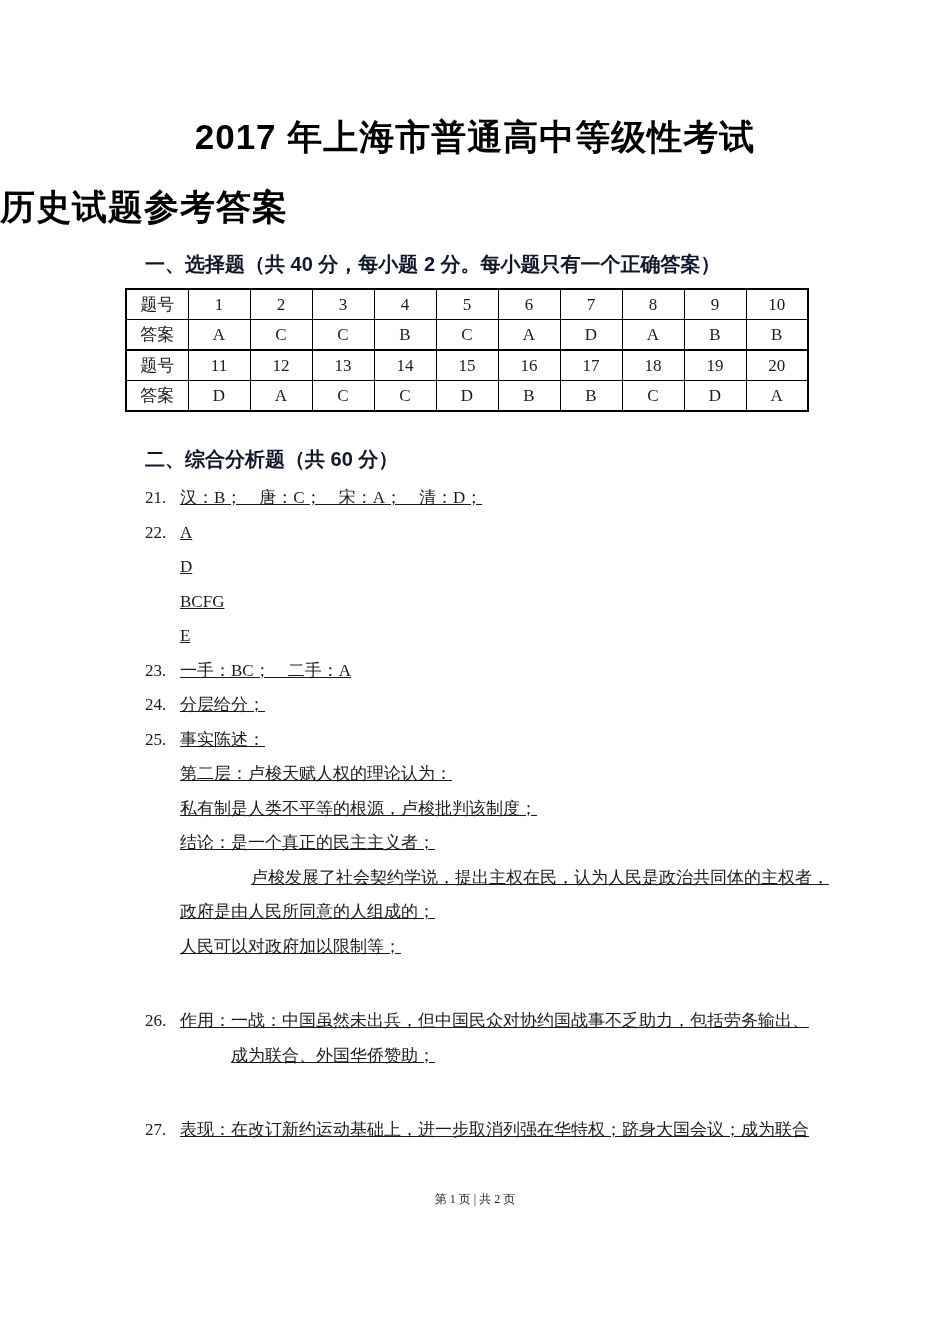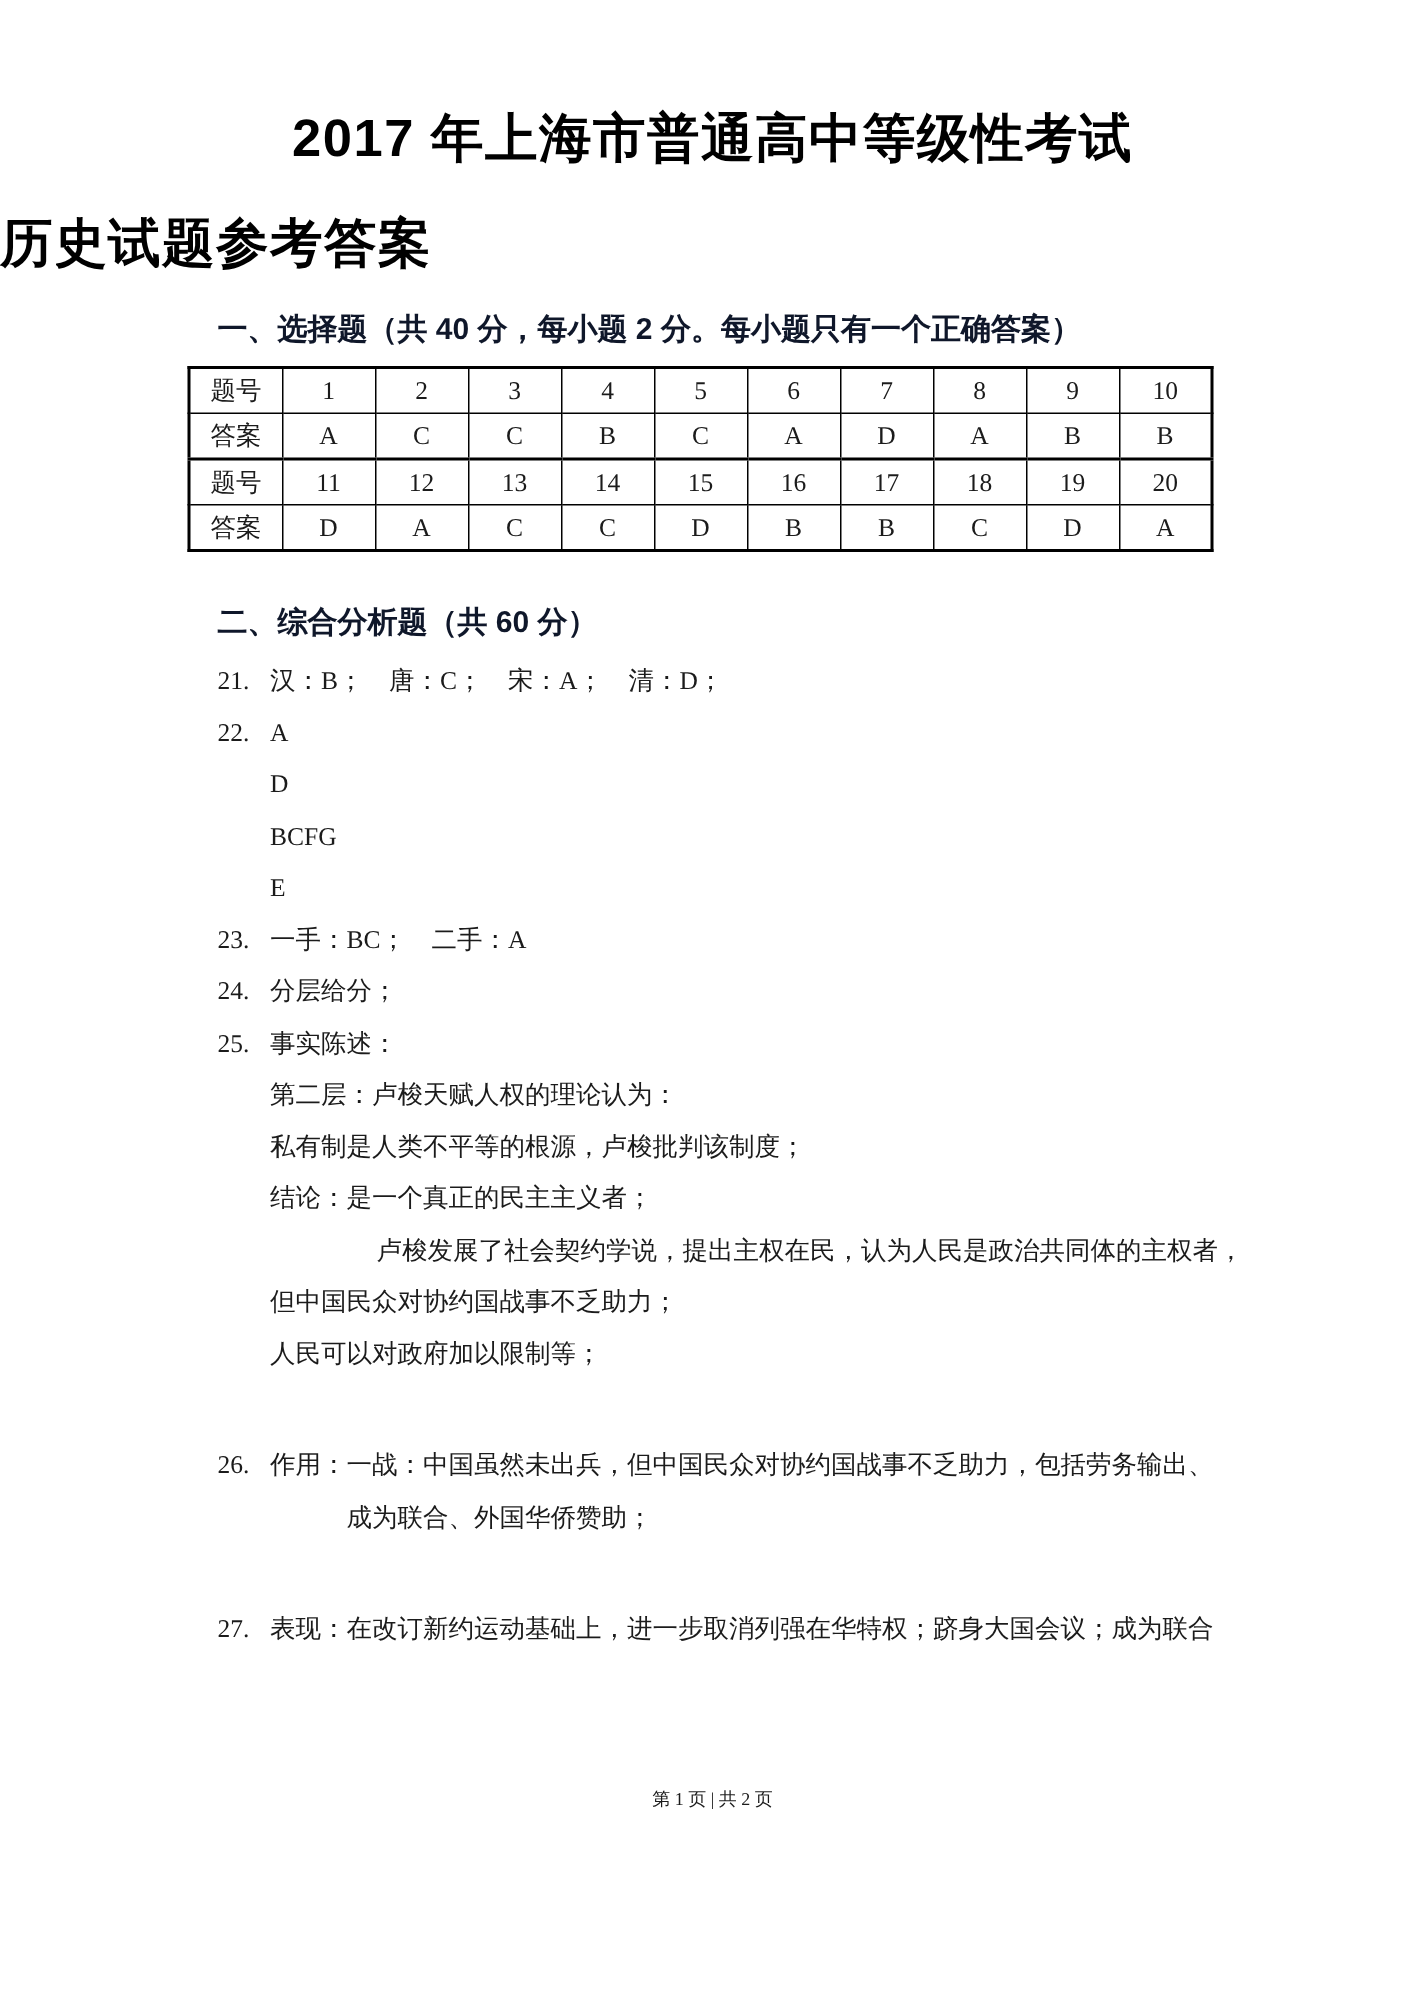--- a/index.html
+++ b/index.html
@@ -2,21 +2,21 @@
 <html><head>
 <meta charset="utf-8">
 <style>
   html,body { margin:0; padding:0; background:#ffffff; }
   .page {
     position:relative;
     width:950px; height:1344px;
     margin:0 auto;
     background:#ffffff;
     box-sizing:border-box;
-    padding:70px 110px 0 145px;
+    padding:114px 110px 0 145px;
     font-family:"Liberation Serif","DejaVu Serif",serif;
     color:#1b1b1b;
     overflow:hidden;
   }
   .doc-title {
     margin:0 -110px 0 -145px;
     text-align:center;
     font-family:"Liberation Sans","DejaVu Sans",sans-serif;
     font-weight:bold;
     font-size:35px;
@@ -56,21 +56,21 @@
     border:1px solid #000;
     height:29px;
     padding:0;
     text-align:center;
     vertical-align:middle;
     font-size:17px;
     color:#1b1b1b;
     overflow:hidden;
   }
   table.answers tr.mid td { border-top-width:2px; }
-  .lines { margin-top:9px; }
+  .lines { margin-top:9px;text-decoration:underline; }
   .line {
     font-size:17px;
     line-height:34.5px;
     white-space:nowrap;
     color:#1b1b1b;
   }
   .line .num { display:inline-block; width:35px; }
   .line.cont      { padding-left:35px; }
   .line.cont-mid  { padding-left:86px; }
   .line.cont-deep { padding-left:106px; }
@@ -160,21 +160,21 @@
     <div class="line cont"><span class="txt">D</span></div>
     <div class="line cont"><span class="txt">BCFG</span></div>
     <div class="line cont"><span class="txt">E</span></div>
     <div class="line"><span class="num">23.</span><span class="txt">一手：BC；　二手：A</span></div>
     <div class="line"><span class="num">24.</span><span class="txt">分层给分；</span></div>
     <div class="line"><span class="num">25.</span><span class="txt">事实陈述：</span></div>
     <div class="line cont"><span class="txt">第二层：卢梭天赋人权的理论认为：</span></div>
     <div class="line cont"><span class="txt">私有制是人类不平等的根源，卢梭批判该制度；</span></div>
     <div class="line cont"><span class="txt">结论：是一个真正的民主主义者；</span></div>
     <div class="line cont-deep"><span class="txt">卢梭发展了社会契约学说，提出主权在民，认为人民是政治共同体的主权者，</span></div>
-    <div class="line cont"><span class="txt">但中国民众对协约国战事不乏助力；</span></div>
+    <div class="line cont"><span class="txt">政府是由人民所同意的人组成的；</span></div>
     <div class="line cont"><span class="txt">人民可以对政府加以限制等；</span></div>
     <div class="line gap"><span class="num">26.</span><span class="txt">作用：一战：中国虽然未出兵，但中国民众对协约国战事不乏助力，包括劳务输出、</span></div>
     <div class="line cont-mid"><span class="txt">成为联合、外国华侨赞助；</span></div>
     <div class="line gap"><span class="num">27.</span><span class="txt">表现：在改订新约运动基础上，进一步取消列强在华特权；跻身大国会议；成为联合</span></div>
   </div>
 
   <div class="page-footer">第 1 页 | 共 2 页</div>
 
 </div>
 

